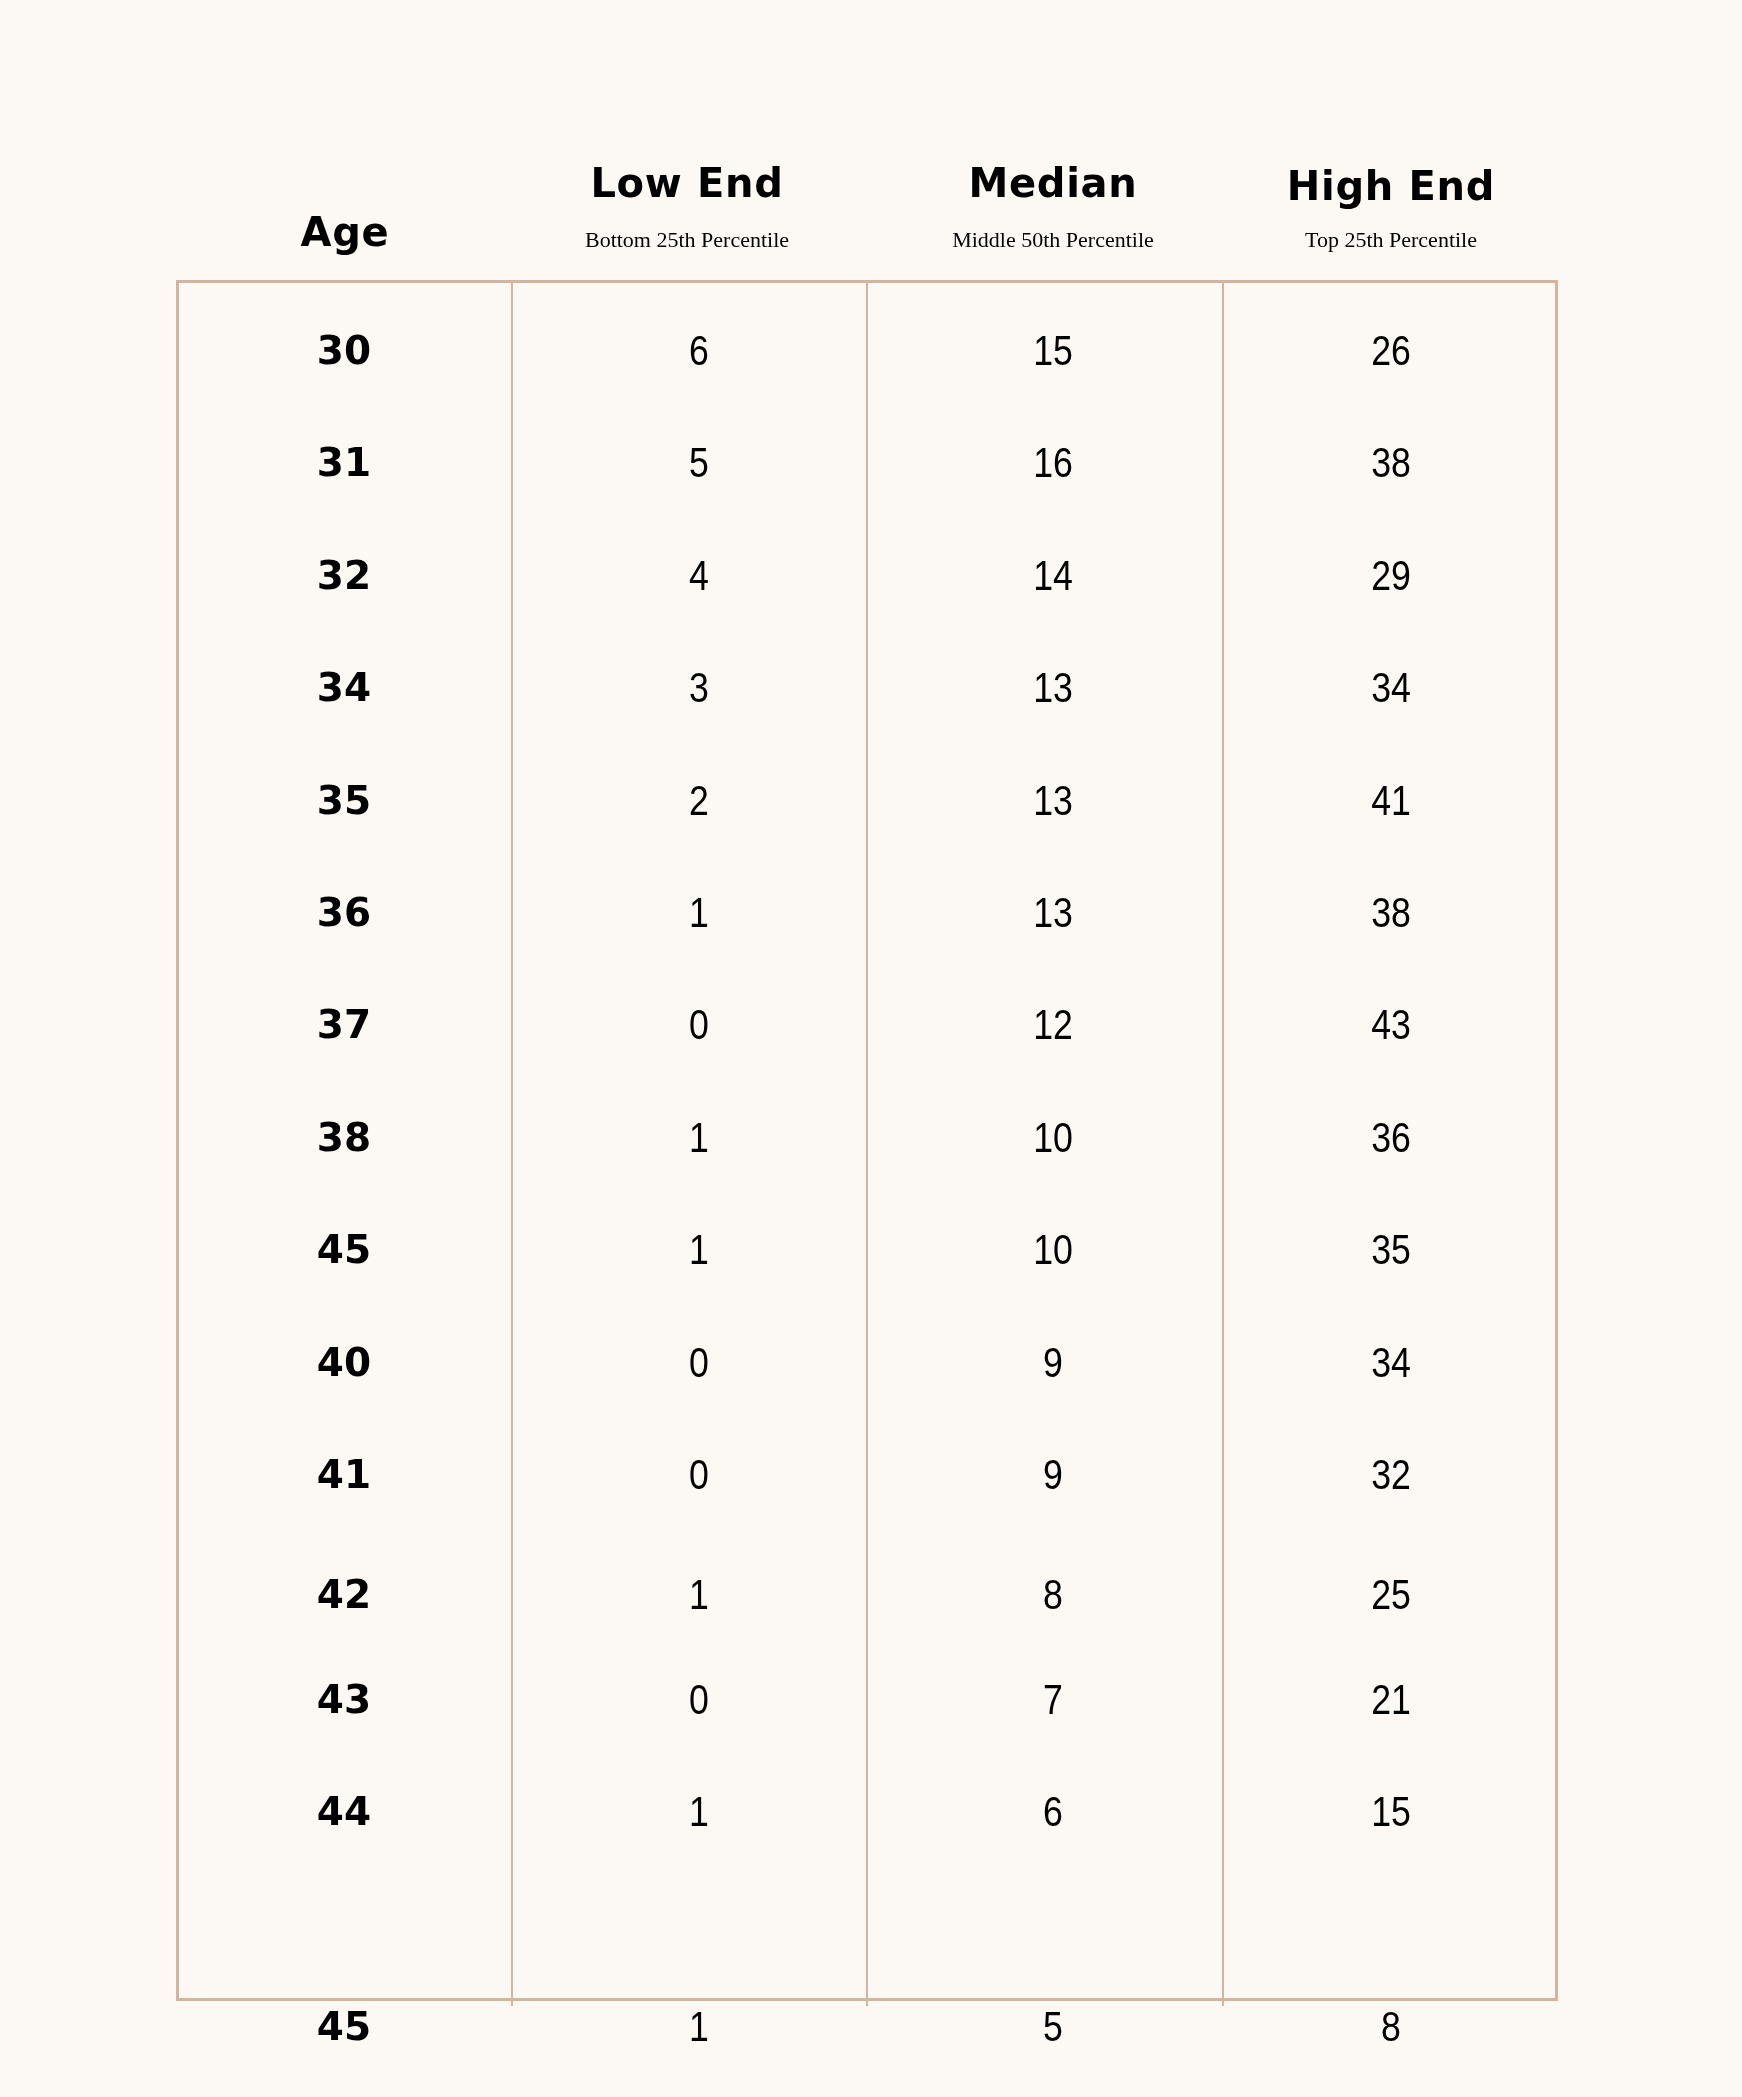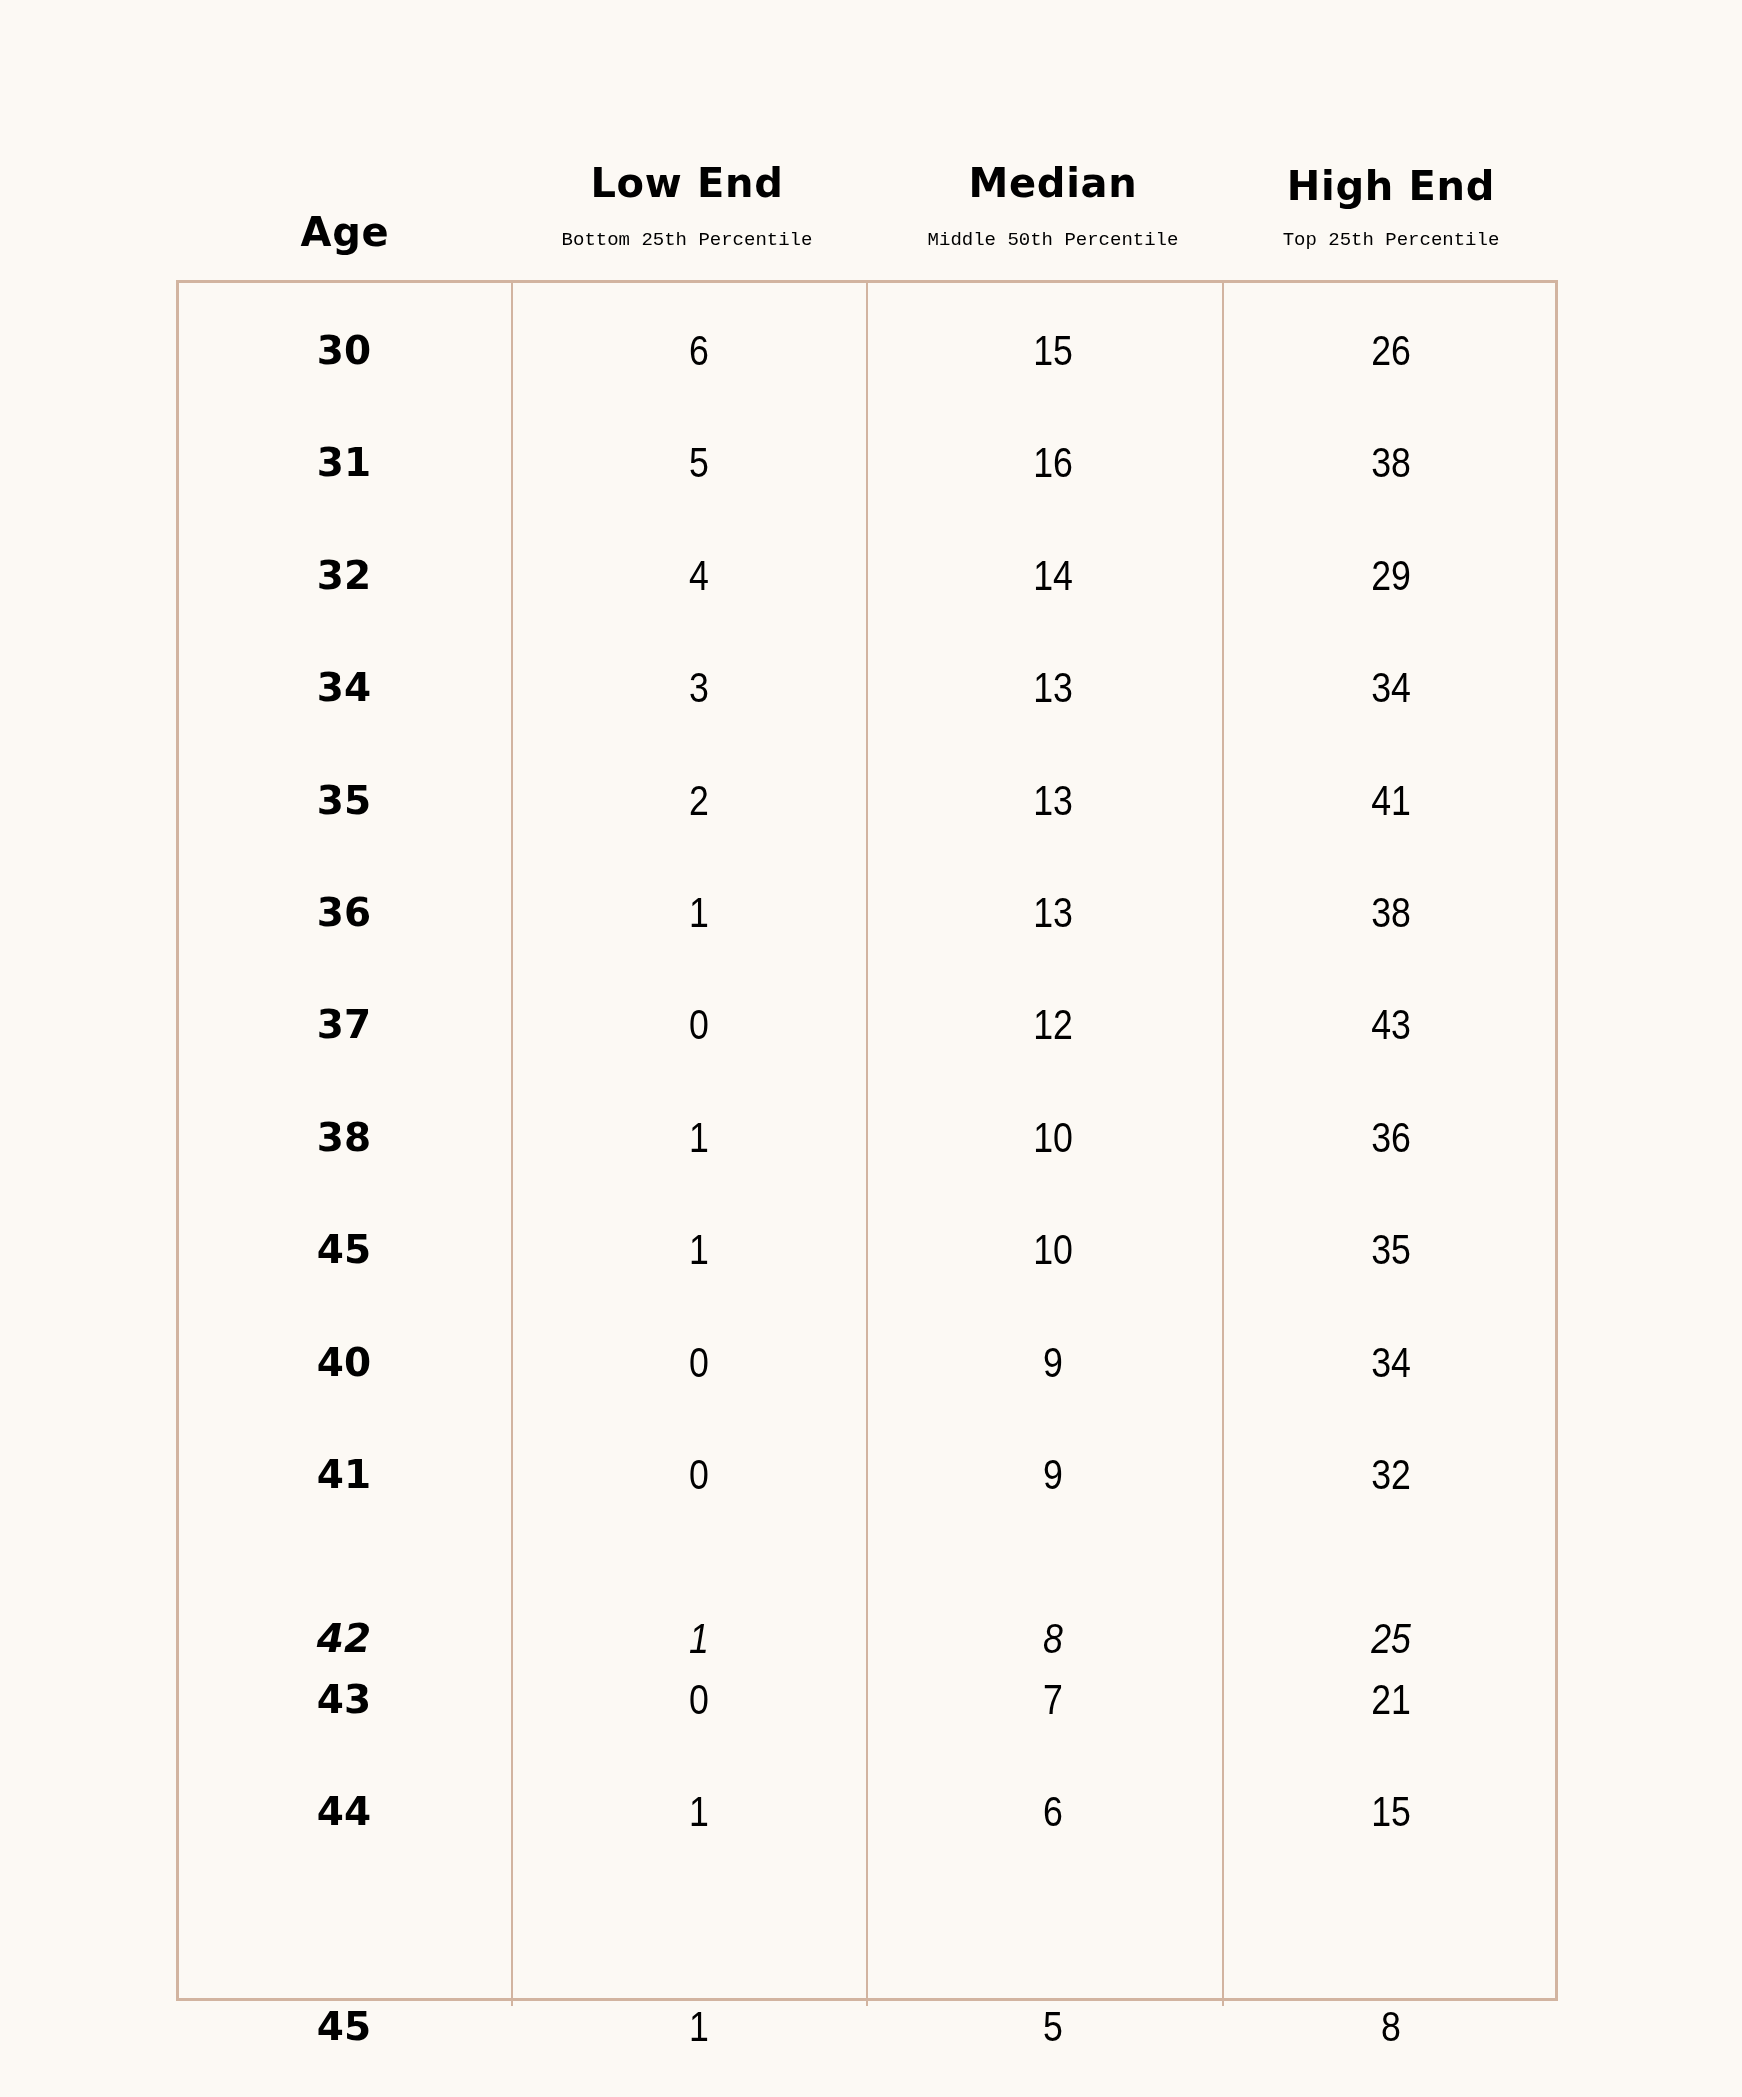--- a/index.html
+++ b/index.html
@@ -23,22 +23,22 @@
     }
     .hdr-title {
       font-family: "DejaVu Sans", sans-serif;
       font-weight: bold;
       font-size: 40px;
       line-height: 45px;
       letter-spacing: 0.7px;
       margin-top: 40px;
     }
     .hdr-sub {
-      font-family: Liberation Mono, monospace;
-      font-size: 19px;
+      font-family: Liberation Serif, serif;
+      font-size: 22px;
       line-height: 30px;
       margin-top: 19.4px;
       text-align: center;
     }
     .table-box {
       position: absolute;
       left: 176px;
       top: 280px;
       width: 1382px;
       height: 1721px;
@@ -163,21 +163,21 @@
       <div class="cell cell-val" style="left: 699px;">0</div>
       <div class="cell cell-val" style="left: 1053px;">9</div>
       <div class="cell cell-val" style="left: 1391px;">34</div>
     </div>
     <div class="row" style="top: 1452px;">
       <div class="cell cell-age" style="left: 344px;">41</div>
       <div class="cell cell-val" style="left: 699px;">0</div>
       <div class="cell cell-val" style="left: 1053px;">9</div>
       <div class="cell cell-val" style="left: 1391px;">32</div>
     </div>
-    <div class="row" style="top: 1616px; font-style: italic;">
+    <div class="row" style="top: 1572px;">
       <div class="cell cell-age" style="left: 344px;">42</div>
       <div class="cell cell-val" style="left: 699px;">1</div>
       <div class="cell cell-val" style="left: 1053px;">8</div>
       <div class="cell cell-val" style="left: 1391px;">25</div>
     </div>
     <div class="row" style="top: 1677px;">
       <div class="cell cell-age" style="left: 344px;">43</div>
       <div class="cell cell-val" style="left: 699px;">0</div>
       <div class="cell cell-val" style="left: 1053px;">7</div>
       <div class="cell cell-val" style="left: 1391px;">21</div>

